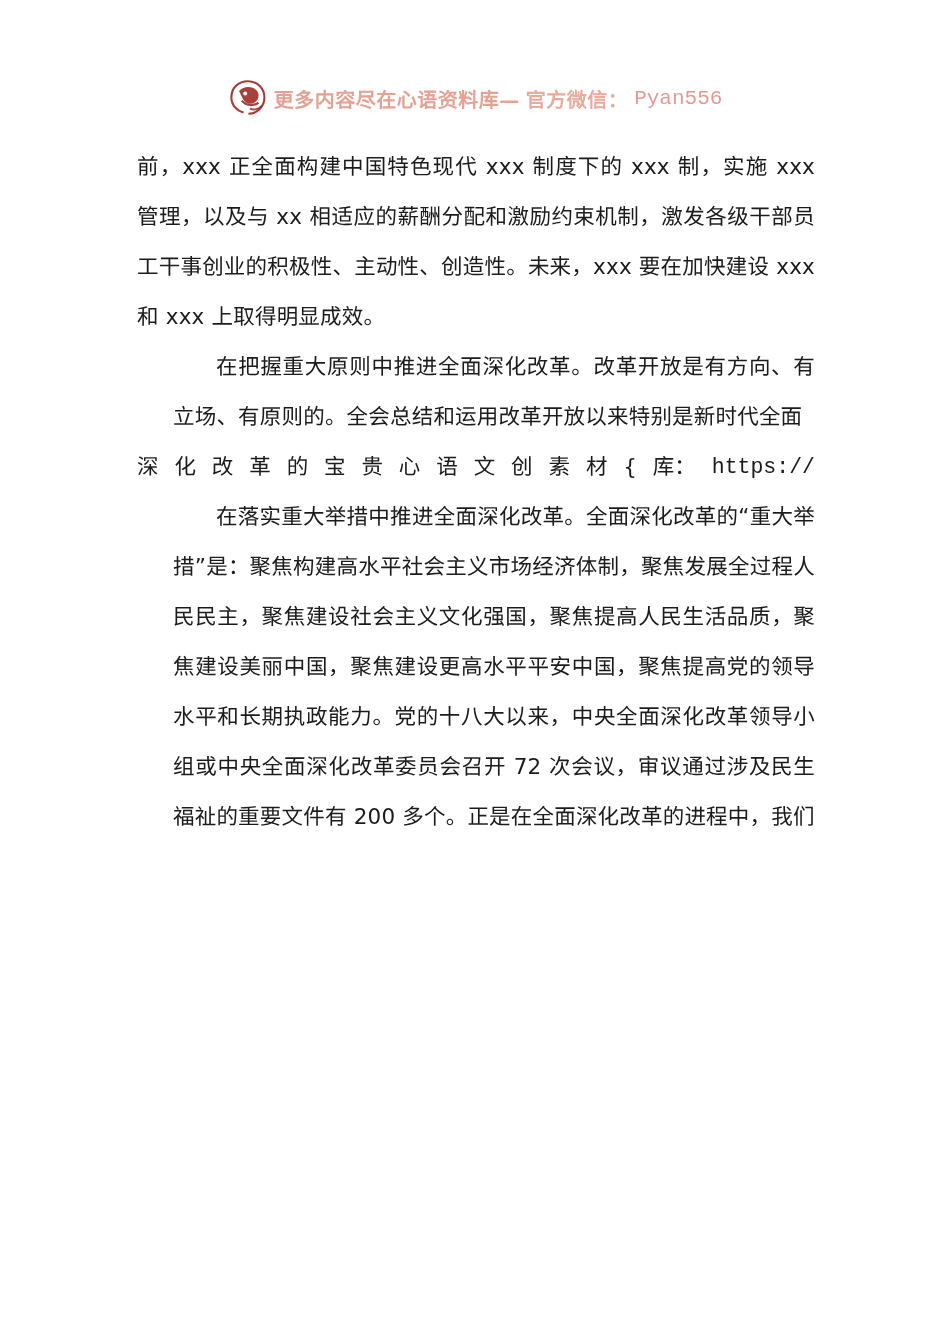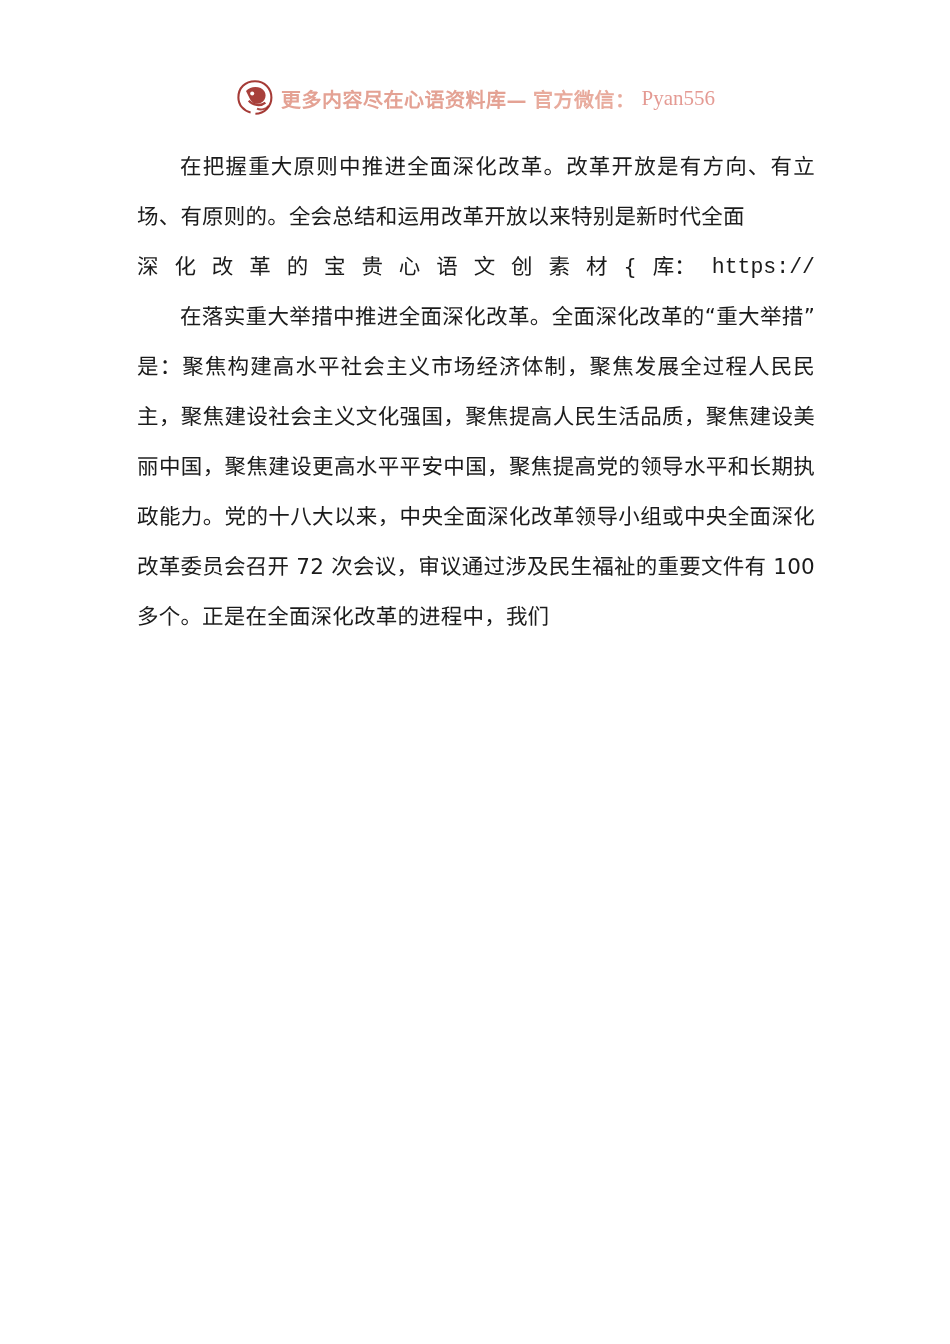--- a/index.html
+++ b/index.html
@@ -40,21 +40,21 @@
     font-family: "DejaVu Serif", "Liberation Serif", serif;
     font-weight: 700;
     letter-spacing: 0.5px;
   }
   .watermark-top .wm-text { font-size: 20px; }
   .watermark-bottom .wm-text { font-size: 21px; }
 
   .wm-seg-a { }           
   .wm-seg-b { }           
   .wm-seg-c {             
-    font-family: Liberation Serif, serif;
+    font-family: Liberation Mono, monospace;
     font-weight: 400;
     letter-spacing: 0px;
   }
   .watermark-top .wm-seg-c { font-size: 21px; }
   .watermark-bottom .wm-seg-c { font-size: 22px; }
 
   
   .doc-body {
     position: absolute;
     left: 137px;
@@ -64,21 +64,21 @@
   .para {
     margin: 0 0 0px 0;
     font-family: "DejaVu Sans", "Liberation Sans", sans-serif;
     font-size: 21.5px;
     line-height: 50px;
     color: #1b1b1b;
     text-align: justify;
     text-justify: inter-ideograph;
     letter-spacing: 0.2px;
   }
-  .para.indent { text-indent: 2em; }
+  .para.indent { text-indent: 2em; margin-left: 36px; }
 
   
   .line-stretched {
     display: flex;
     justify-content: space-between;
     width: 100%;
     font-family: "DejaVu Sans", "Liberation Sans", sans-serif;
     font-size: 21.5px;
     line-height: 50px;
     color: #1b1b1b;
@@ -102,20 +102,21 @@
       <circle cx="17.2" cy="15.4" r="2.0" fill="#ffffff"></circle>
       <path d="M22 30.6 C26 32.4 31 31.2 33.6 27.8" fill="none" stroke="#9e2b26" stroke-width="2" opacity="0.85"></path>
     </svg>
     <span class="wm-text wm-seg-a" style="color:#e4a294">更多内容尽在心语资料库—</span>
     <span class="wm-text wm-seg-b" style="color:#e8ab9d">官方微信：</span>
     <span class="wm-text wm-seg-c" style="color:#e49a93">Pyan556</span>
   </div>
 
   <div class="doc-body">
 
+    <p class="para">前，xxx 正全面构建中国特色现代 xxx 制度下的 xxx 制，实施 xxx 管理，以及与 xx 相适应的薪酬分配和激励约束机制，激发各级干部员工干事创业的积极性、主动性、创造性。未来，xxx 要在加快建设 xxx 和 xxx 上取得明显成效。</p>
 
     <p class="para indent">在把握重大原则中推进全面深化改革。改革开放是有方向、有立场、有原则的。全会总结和运用改革开放以来特别是新时代全面</p>
 
     <div class="line-stretched">
       <span>深</span>
       <span>化</span>
       <span>改</span>
       <span>革</span>
       <span>的</span>
       <span>宝</span>
@@ -125,21 +126,21 @@
       <span>文</span>
       <span>创</span>
       <span>素</span>
       <span>材</span>
       <span>{</span>
       <span>库：</span>
       <span class="latin">https://</span>
     </div>
 
 
-    <p class="para indent">在落实重大举措中推进全面深化改革。全面深化改革的“重大举措”是：聚焦构建高水平社会主义市场经济体制，聚焦发展全过程人民民主，聚焦建设社会主义文化强国，聚焦提高人民生活品质，聚焦建设美丽中国，聚焦建设更高水平平安中国，聚焦提高党的领导水平和长期执政能力。党的十八大以来，中央全面深化改革领导小组或中央全面深化改革委员会召开 72 次会议，审议通过涉及民生福祉的重要文件有 100 多个。正是在全面深化改革的进程中，我们</p>
+    <p class="para indent">在落实重大举措中推进全面深化改革。全面深化改革的“重大举措”是：聚焦构建高水平社会主义市场经济体制，聚焦发展全过程人民民主，聚焦建设社会主义文化强国，聚焦提高人民生活品质，聚焦建设美丽中国，聚焦建设更高水平平安中国，聚焦提高党的领导水平和长期执政能力。党的十八大以来，中央全面深化改革领导小组或中央全面深化改革委员会召开 72 次会议，审议通过涉及民生福祉的重要文件有 200 多个。正是在全面深化改革的进程中，我们</p>
 
   </div>
 
   <div class="watermark watermark-bottom">
     <svg class="wm-logo" width="42" height="42" viewBox="0 0 40 40" aria-hidden="true">
       <g fill="none" stroke="#8f201c" stroke-width="2.1">
         <path d="M20 3.2 C10 3.2 3.4 10.2 3.4 19.4 C3.4 27 8.6 32.8 15.6 34.4"></path>
         <path d="M20 3.2 C29.6 3.2 36.4 10.4 36.4 19.6 C36.4 28.6 29.4 35.8 20.4 35.8"></path>
       </g>
       <path d="M11 13 C16 7.5 26 8 29.5 13.5 C32 17.6 30 23 25.6 25 C21.8 26.8 17 25.4 15.2 21.6" fill="#8f201c"></path>

